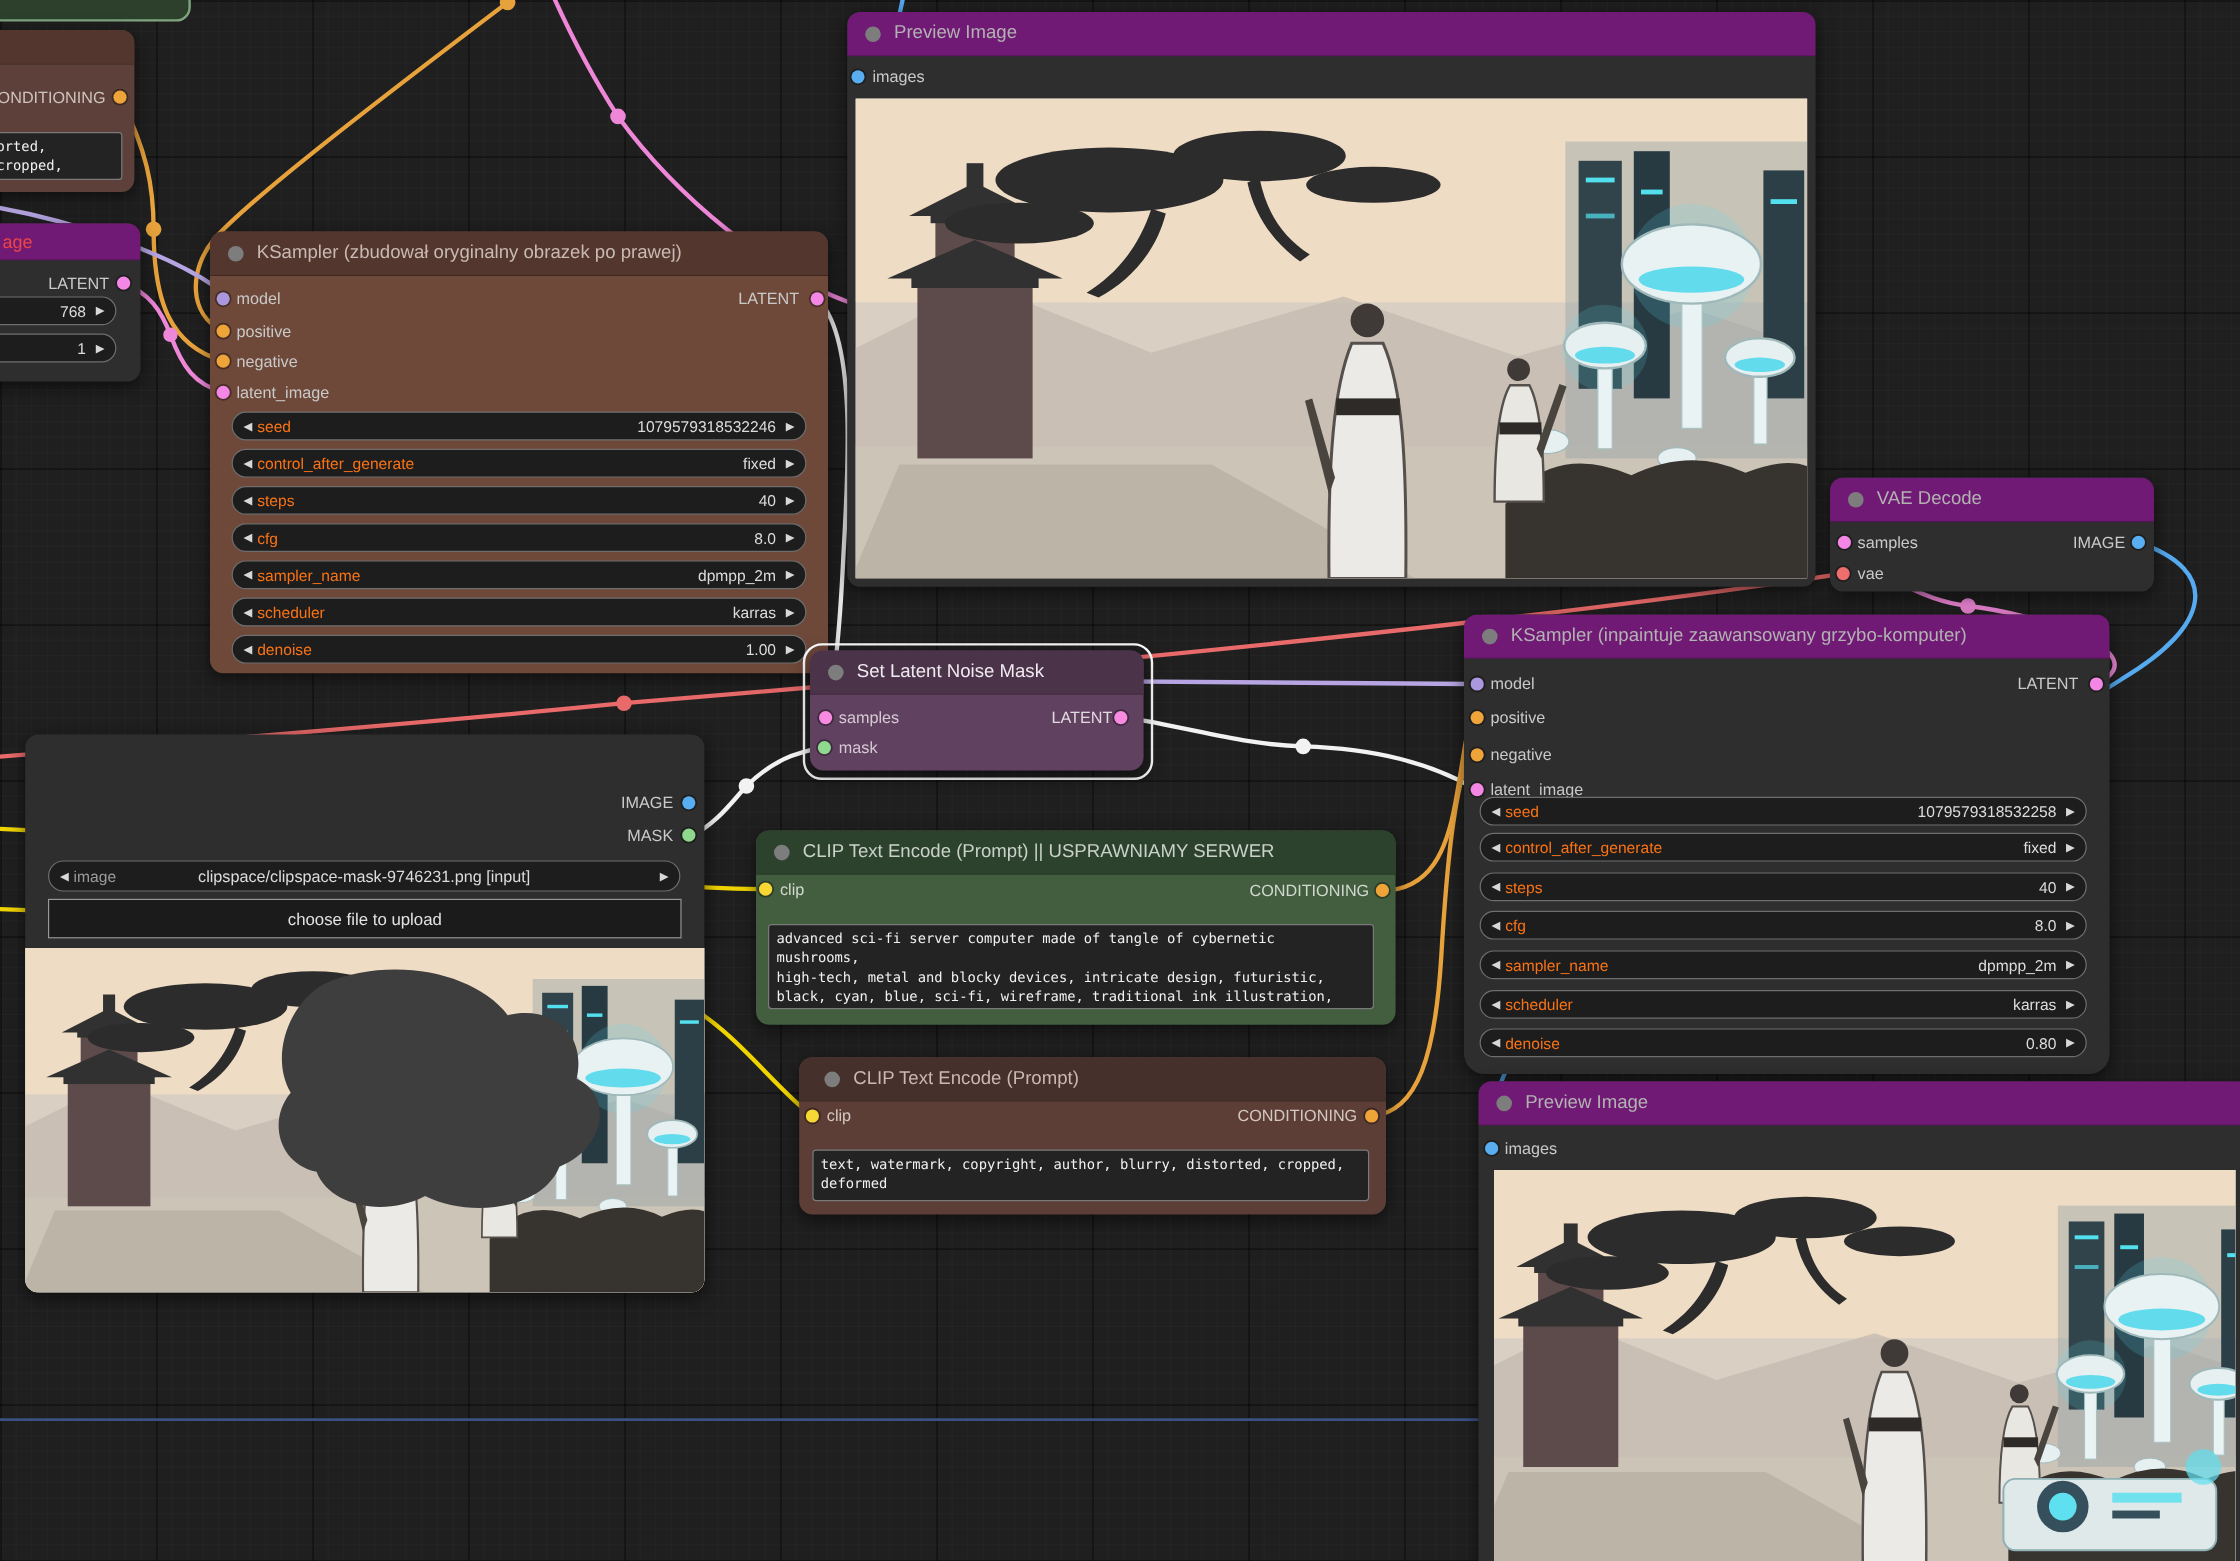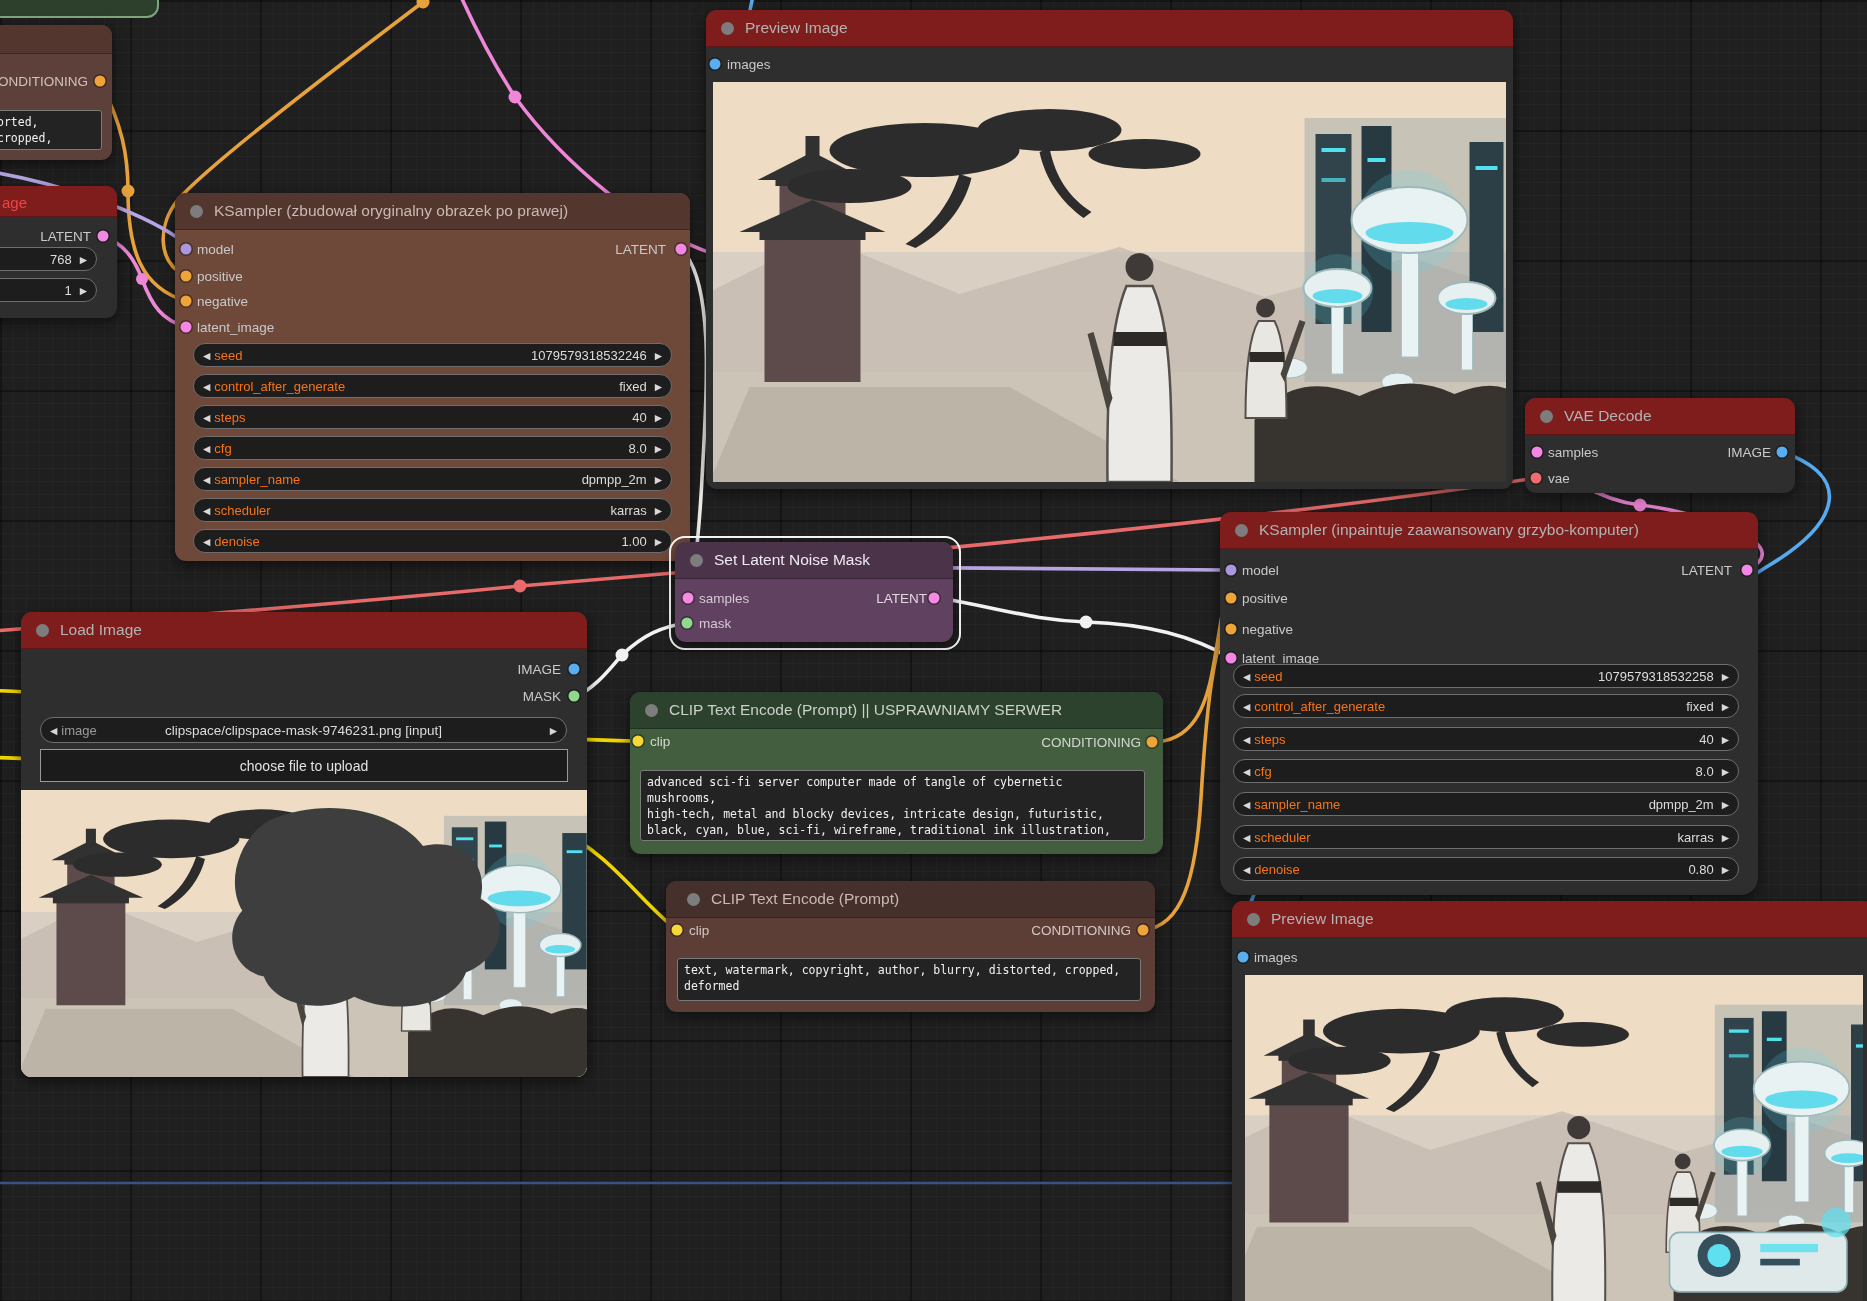--- a/index.html
+++ b/index.html
@@ -10,21 +10,21 @@
       linear-gradient(rgba(0,0,0,.38) 2px, transparent 2px),
       linear-gradient(90deg, rgba(0,0,0,.38) 2px, transparent 2px),
       linear-gradient(rgba(255,255,255,.025) 1px, transparent 1px),
       linear-gradient(90deg, rgba(255,255,255,.025) 1px, transparent 1px);
     background-size:130px 130px,130px 130px,13px 13px,13px 13px;}
   .links{position:absolute;left:0;top:0;z-index:1;}
   .node{position:absolute;border-radius:11px;background:#2e2e2e;box-shadow:0 4px 14px rgba(0,0,0,.55);z-index:2;}
   .hdr{height:36px;border-radius:11px 11px 0 0;display:flex;align-items:center;gap:11px;padding:0 15px;
        font-size:15.5px;color:#b2b2b2;white-space:nowrap;overflow:hidden;border-bottom:1px solid rgba(0,0,0,.25);}
   .tdot{width:13px;height:13px;border-radius:50%;background:#7d7d7d;flex:0 0 auto;}
-  .hdr-def{background:#7f1d1d;}
+  .hdr-def{background:#701a75;}
   .hdr-brown{background:#53372e;color:#c9b9b2;}
   .body-brown{background:#6e4839;}
   .hdr-green{background:#2d422d;color:#c9d1c9;}
   .body-green{background:#425e3e;}
   .hdr-purple{background:#4b3349;color:#f0eaf0;}
   .body-purple{background:#604160;}
   .dot{position:absolute;width:11px;height:11px;border-radius:50%;transform:translate(-50%,-50%);
        z-index:3;box-shadow:0 0 0 1.5px rgba(0,0,0,.35);}
   .sl{position:absolute;transform:translateY(-50%);font-size:13.5px;color:#c9c9c9;white-space:nowrap;}
   .pill{position:absolute;height:24px;box-sizing:border-box;background:#1d1d1d;border:1px solid #6e6e6e;border-radius:13px;
@@ -267,24 +267,20 @@
     </div>
     <div class="dot" style="left:13px;top:56px;background:#f98ae2;"></div>
     <span class="sl" style="left:24px;top:56px;color:#d6c9d4;">samples</span>
     <div class="dot" style="left:12px;top:81px;background:#8fd98f;"></div>
     <span class="sl" style="left:24px;top:81px;color:#d6c9d4;">mask</span>
     <span class="sl" style="right:26px;top:56px;color:#e2d8e0;">LATENT</span>
     <div class="dot" style="left:259px;top:56px;background:#f98ae2;"></div>
   </div>
 
   <div class="node" style="left:21px;top:612px;width:566px;height:465px;">
-    <div class="hdr hdr-def">
-      <span class="tdot"></span>
-      <span>Load Image</span>
-    </div>
     <span class="sl" style="right:26px;top:57px;">IMAGE</span>
     <div class="dot" style="left:553px;top:57px;background:#58aef0;"></div>
     <span class="sl" style="right:26px;top:84px;">MASK</span>
     <div class="dot" style="left:553px;top:84px;background:#8fd98f;"></div>
     <div class="pill" style="left:19px;top:105px;width:527px;height:26px;border-radius:14px;">
       <span class="ar">◀</span>
       <span class="nm" style="color:#9b9b9b;">image</span>
       <span style="position:absolute;left:0;right:0;text-align:center;font-size:13.5px;">clipspace/clipspace-mask-9746231.png [input]</span>
       <span class="ar" style="margin-left:auto;">▶</span>
     </div>

